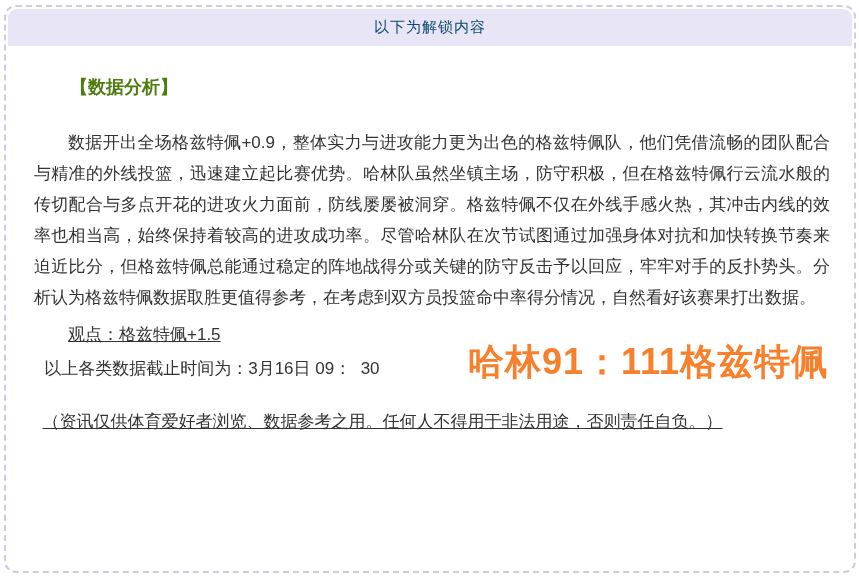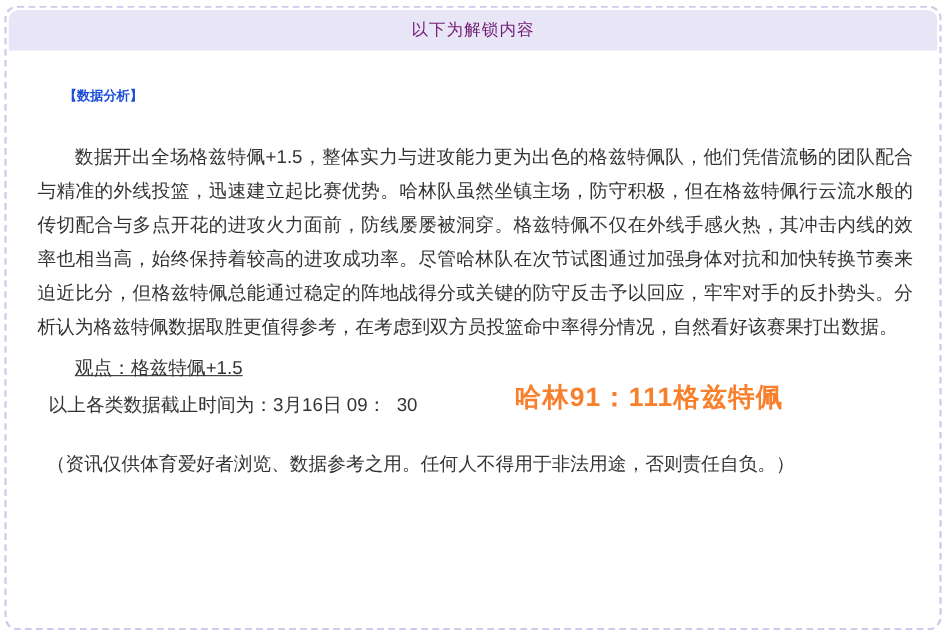--- a/index.html
+++ b/index.html
@@ -27,58 +27,58 @@
     background: #ffffff;
   }
   .banner {
     margin: 2px 2px 0 2px;
     height: 37px;
     background: #e8e5f6;
     border-radius: 9px 9px 0 0;
     display: flex;
     align-items: center;
     justify-content: center;
-    color: #701a75;
+    color: #0c4a6e;
     font-size: 15px;
     letter-spacing: 1px;
   }
   .content {
     position: relative;
     color: #333333;
     padding: 0 24px 0 28px;
   }
   .section-title {
-    font-size: 12px;
+    font-size: 18px;
     line-height: 27px;
     font-weight: bold;
-    color: #1d4ed8;
+    color: #4d7c0f;
     margin: 28px 0 0 0;
     text-indent: 2em;
   }
   .analysis {
     font-size: 17px;
     line-height: 31px;
     text-align: justify;
     text-indent: 2em;
     margin: 26px 0 0 0;
   }
   .line {
     font-size: 17px;
     line-height: 24px;
     margin: 0;
   }
   .viewpoint  { margin-top: 10px; text-indent: 2em; text-decoration: underline; }
   .cutoff     { margin-top: 10px; text-indent: 0.6em; white-space: pre-wrap; }
   .copyright  { margin-top: 29px; text-indent: 0.2em; }
-  .disclaimer { margin-top: 29px; text-indent: 0.5em; }
+  .disclaimer { margin-top: 29px; text-indent: 0.5em; text-decoration: underline; }
   .watermark {
     position: absolute;
     left: 462px;
     top: 270px;
-    font-size: 24px;
+    font-size: 36px;
     line-height: 36px;
     font-weight: bold;
     color: #f8802d;
     letter-spacing: 1px;
     white-space: nowrap;
     pointer-events: none;
   }
 </style>
 </head>
 <body>
@@ -87,21 +87,21 @@
   <div class="panel">
 
     <div class="banner">
       <span>以下为解锁内容</span>
     </div>
 
     <div class="content">
 
       <h2 class="section-title">【数据分析】</h2>
 
-      <p class="analysis">数据开出全场格兹特佩+1.5，整体实力与进攻能力更为出色的格兹特佩队，他们凭借流畅的团队配合与精准的外线投篮，迅速建立起比赛优势。哈林队虽然坐镇主场，防守积极，但在格兹特佩行云流水般的传切配合与多点开花的进攻火力面前，防线屡屡被洞穿。格兹特佩不仅在外线手感火热，其冲击内线的效率也相当高，始终保持着较高的进攻成功率。尽管哈林队在次节试图通过加强身体对抗和加快转换节奏来迫近比分，但格兹特佩总能通过稳定的阵地战得分或关键的防守反击予以回应，牢牢对手的反扑势头。分析认为格兹特佩数据取胜更值得参考，在考虑到双方员投篮命中率得分情况，自然看好该赛果打出数据。</p>
+      <p class="analysis">数据开出全场格兹特佩+0.9，整体实力与进攻能力更为出色的格兹特佩队，他们凭借流畅的团队配合与精准的外线投篮，迅速建立起比赛优势。哈林队虽然坐镇主场，防守积极，但在格兹特佩行云流水般的传切配合与多点开花的进攻火力面前，防线屡屡被洞穿。格兹特佩不仅在外线手感火热，其冲击内线的效率也相当高，始终保持着较高的进攻成功率。尽管哈林队在次节试图通过加强身体对抗和加快转换节奏来迫近比分，但格兹特佩总能通过稳定的阵地战得分或关键的防守反击予以回应，牢牢对手的反扑势头。分析认为格兹特佩数据取胜更值得参考，在考虑到双方员投篮命中率得分情况，自然看好该赛果打出数据。</p>
 
       <p class="line viewpoint">观点：格兹特佩+1.5</p>
 
       <p class="line cutoff">以上各类数据截止时间为：3月16日 09：  30</p>
 
 
       <p class="line disclaimer">（资讯仅供体育爱好者浏览、数据参考之用。任何人不得用于非法用途，否则责任自负。）</p>
 
       <div class="watermark">哈林91：111格兹特佩</div>
 

